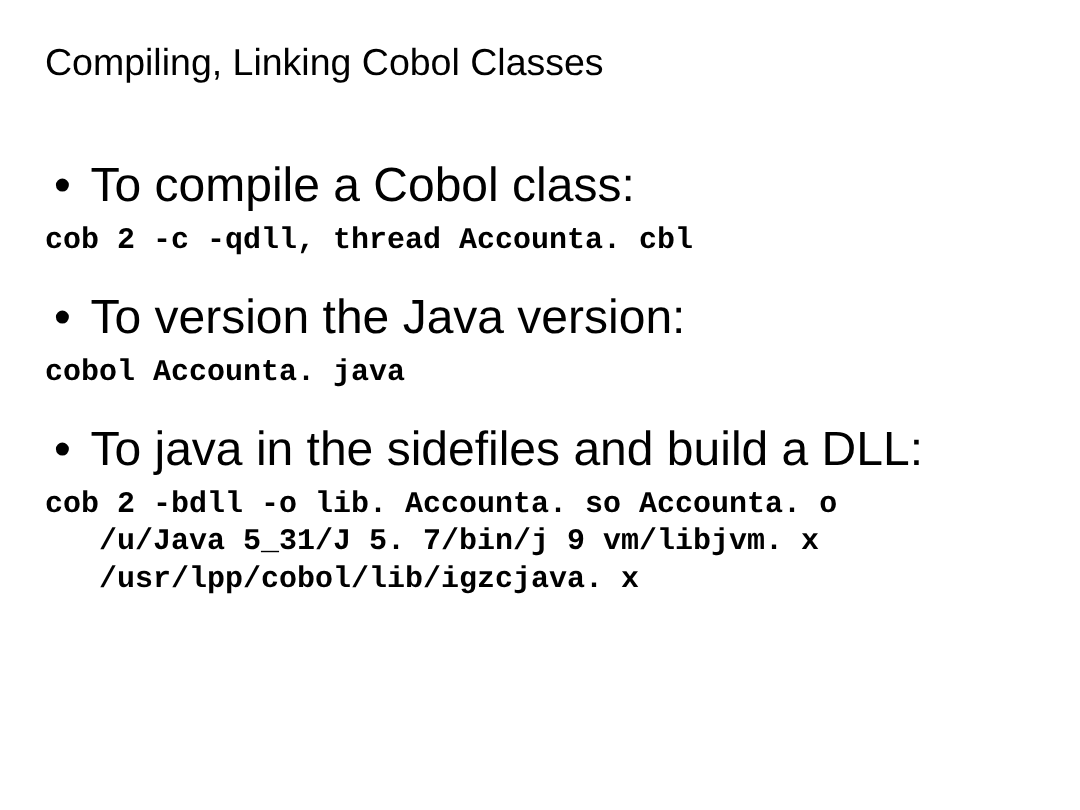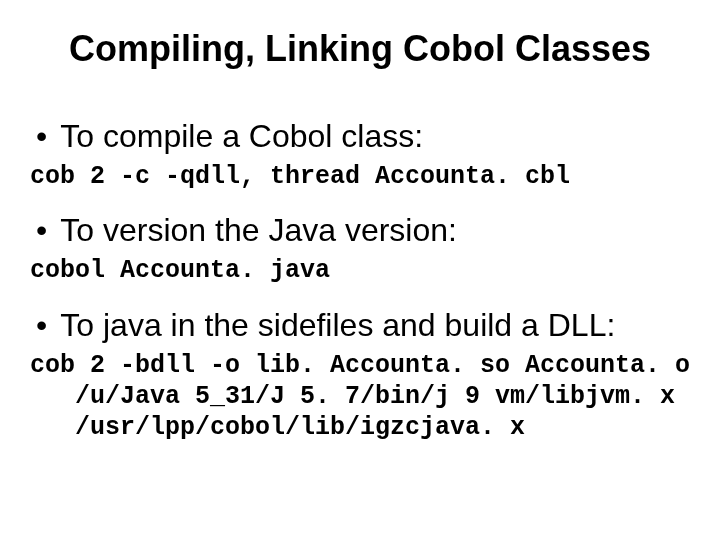--- a/index.html
+++ b/index.html
@@ -11,40 +11,39 @@
     font-family: Arial, Helvetica, sans-serif;
     color: #000000;
   }
   .slide {
     box-sizing: border-box;
     width: 720px;
     height: 540px;
     padding: 28px 30px 30px 30px;
   }
   .title {
-    font-size: 36px;
-    font-weight: 700;
-    text-align: center;
+    font-size: 25px;
+    font-weight: 400;
     margin: 0 0 48px 0;
     letter-spacing: 0px;
   }
   .bullet {
     font-size: 32px;
     margin: 0 0 6px 0;
     padding-left: 22px;
   }
   .bullet-dot {
     display: inline-block;
     width: 16px;
     margin-left: -16px;
   }
   .code {
     font-family: "Courier New", Courier, monospace;
     font-weight: bold;
-    font-size: 25px;
+    font-size: 20px;
     margin: 0 0 20px 0;
     white-space: pre;
     line-height: 1.25;
   }
   .code.tight {
     margin-bottom: 0;
   }
 </style>
 </head>
 <body>

